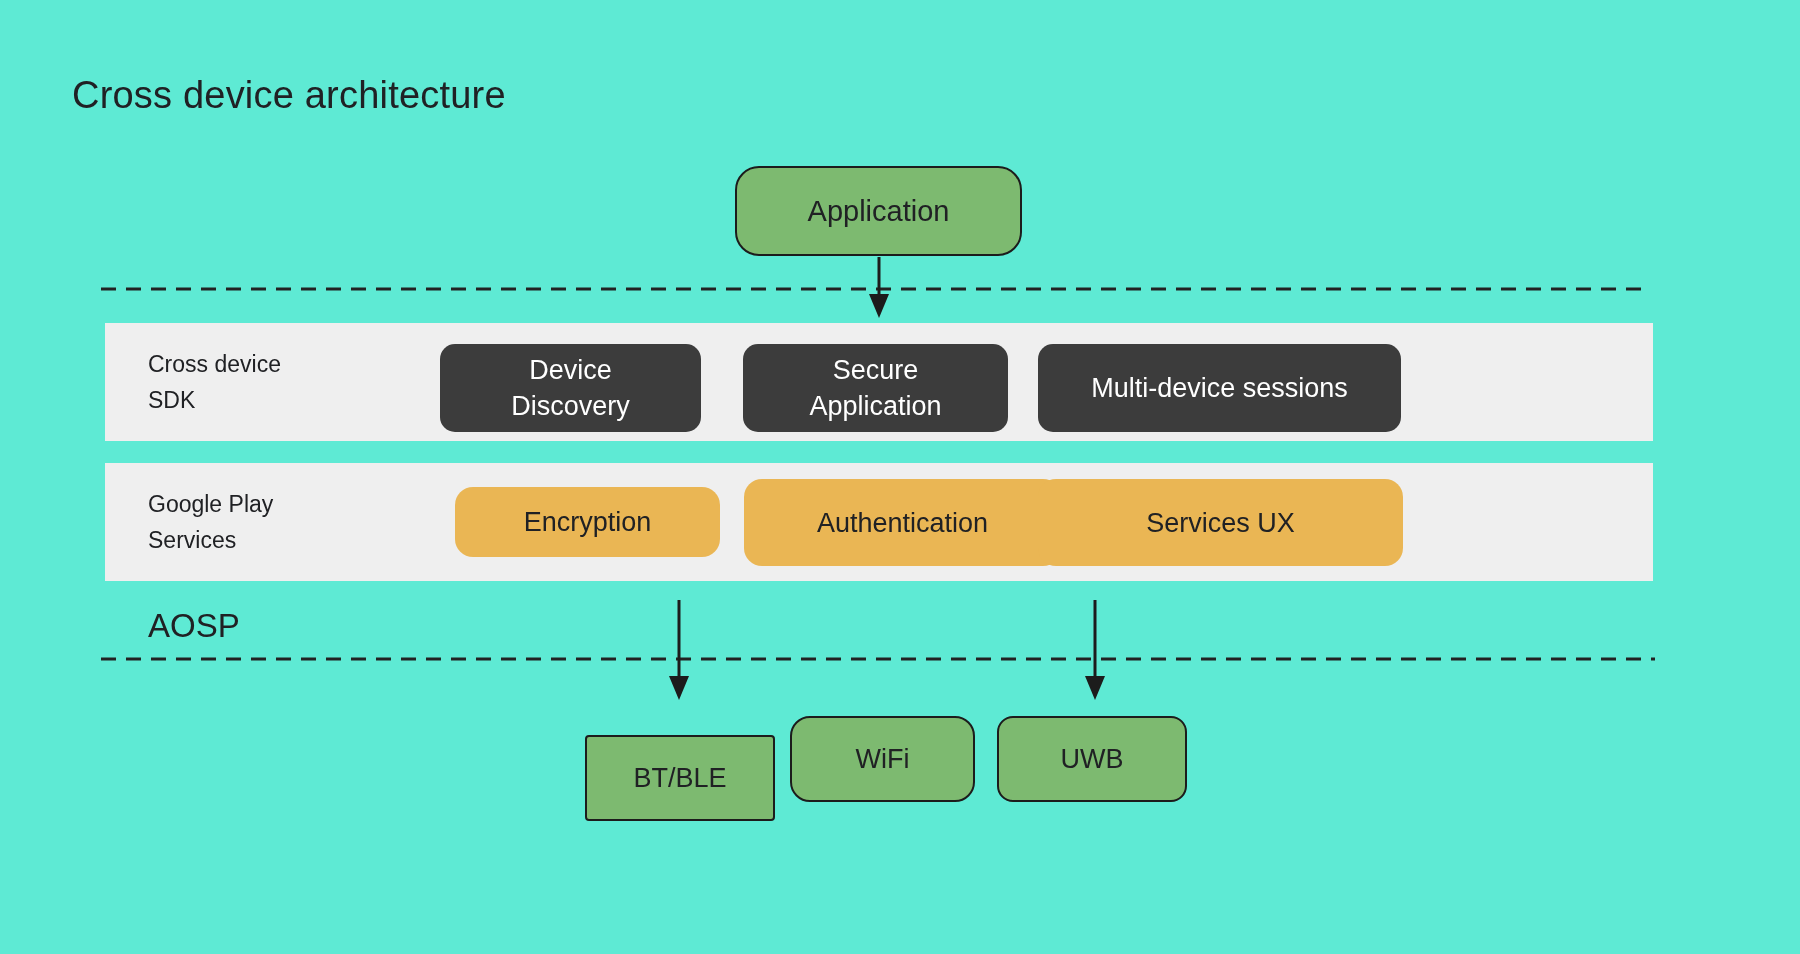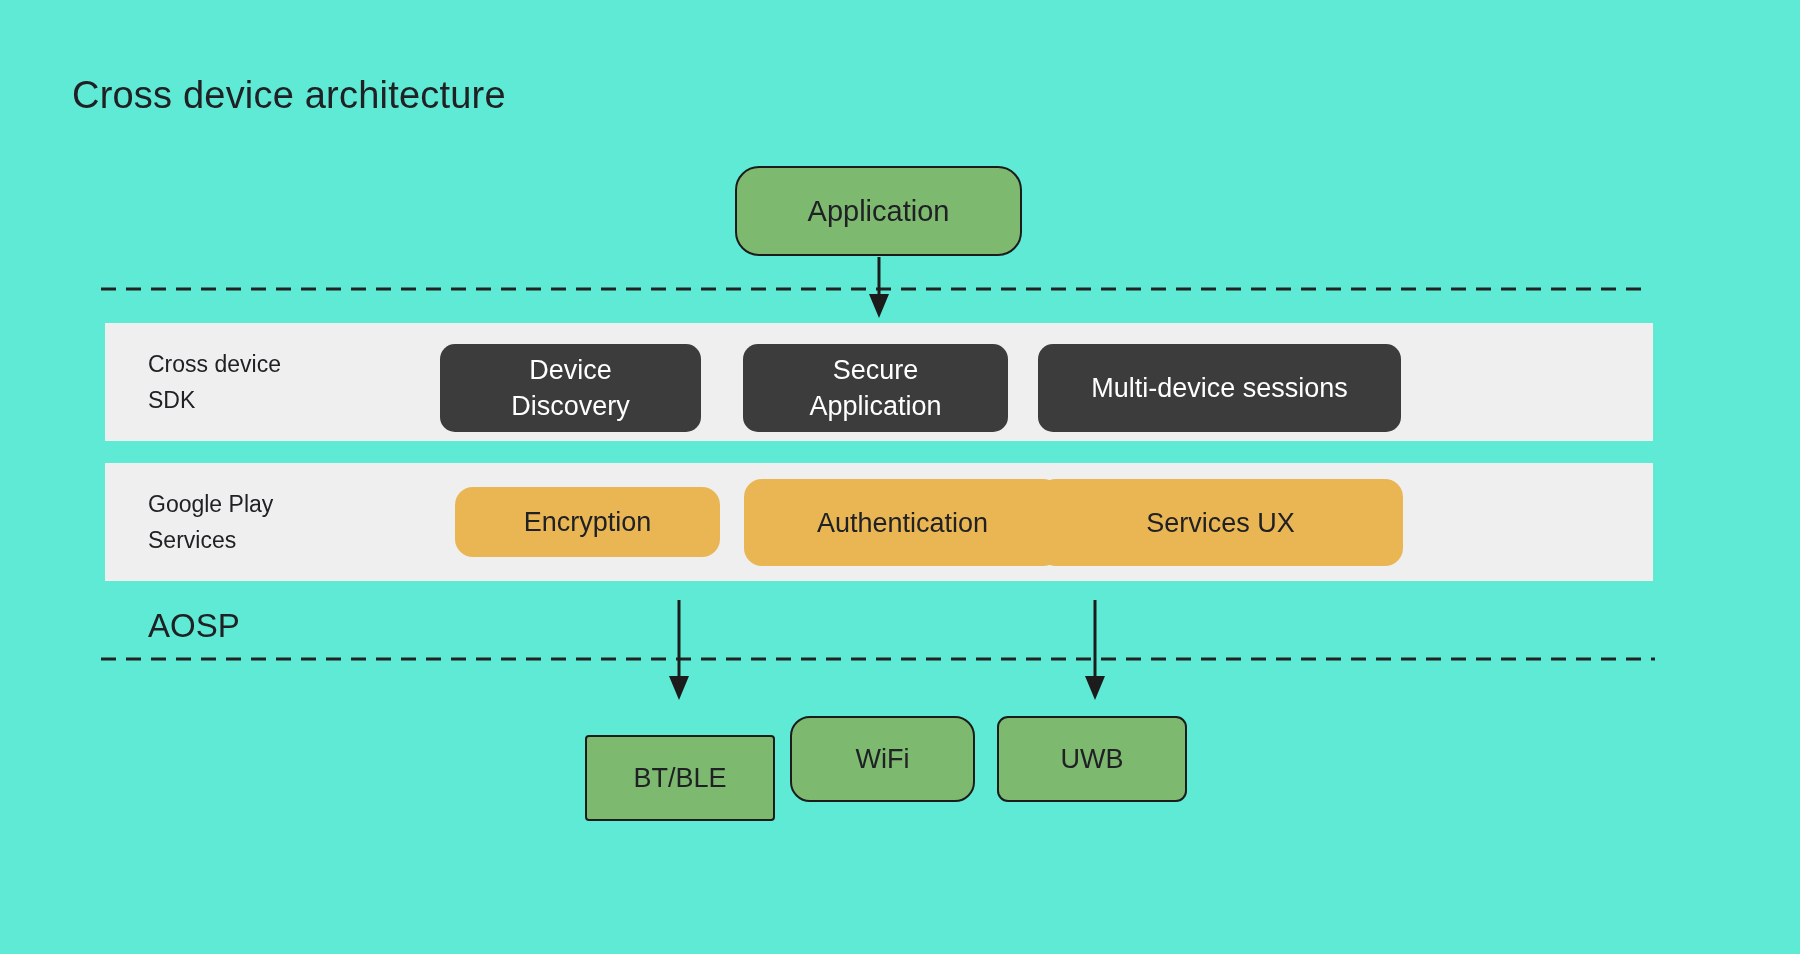--- a/index.html
+++ b/index.html
@@ -69,21 +69,21 @@
   }
   .application-box{left:735px;top:166px;width:287px;height:90px;border-radius:24px;font-size:29px;}
   .box-dd {left:440px; top:344px;width:261px;height:88px;}
   .box-sc {left:743px; top:344px;width:265px;height:88px;}
   .box-mds{left:1038px;top:344px;width:363px;height:88px;}
   .box-enc {left:455px; top:479px;width:265px;height:70px;margin-top:8px;}
   .box-auth{left:744px; top:479px;width:317px;height:87px;}
   .box-dux {left:1038px;top:479px;width:365px;height:87px;}
   .box-bt  {left:585px;top:716px;width:190px;height:86px;border-radius:4px;margin-top:19px;}
   .box-wifi{left:790px;top:716px;width:185px;height:86px;border-radius:20px;}
-  .box-uwb {left:997px;top:716px;width:190px;height:86px;border-radius:11px;}
+  .box-uwb {left:997px;top:716px;width:190px;height:86px;border-radius:16px;}
 </style>
 </head>
 <body>
 
 <div class="canvas">
 
   <div class="page-title">Cross device architecture</div>
 
   <svg class="svg-layer" width="1800" height="954" viewBox="0 0 1800 954" xmlns="http://www.w3.org/2000/svg">
     <line x1="101" y1="289" x2="1649" y2="289" stroke="#222222" stroke-width="3" stroke-dasharray="15 10"></line>

